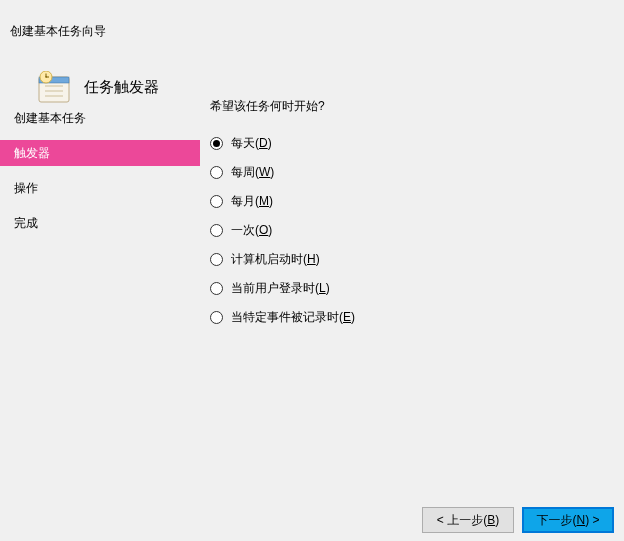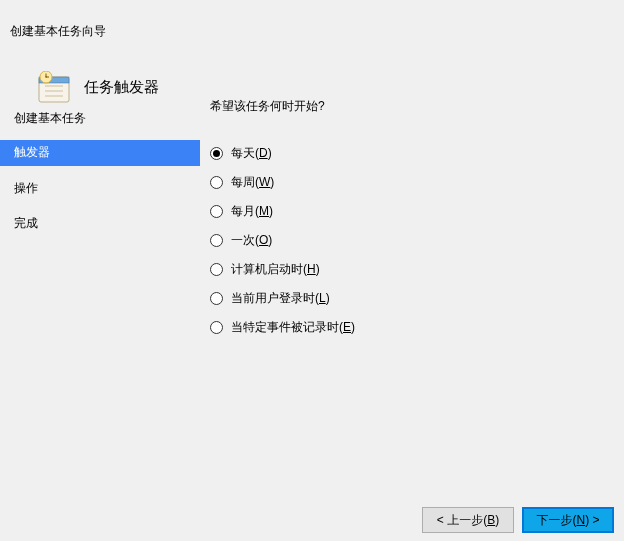--- a/index.html
+++ b/index.html
@@ -4,23 +4,23 @@
   <style>
     * { margin: 0; padding: 0; box-sizing: border-box; font-family: "Microsoft YaHei", "Segoe UI", sans-serif; }
     body { width: 624px; height: 541px; background: #f0f0f0; font-size: 12px; color: #000; position: relative; overflow: hidden; }
     .window-title { padding: 23px 10px; font-size: 12px; }
     .header { padding: 8px 14px 18px 14px; display: flex; align-items: center; gap: 14px; margin-left: 24px; }
     .header-icon svg { display: block; }
     .header-text { font-size: 15px; }
     .body-area { display: flex; position: absolute; top: 96px; left: 0; right: 0; bottom: 48px; }
     .sidebar { width: 200px; }
     .sidebar-item { padding: 4px 10px 4px 14px; cursor: pointer; line-height: 18px; margin-top: 9px; }
-    .sidebar-item.selected { background: #3b82f6; color: #fff; font-family: Liberation Mono, monospace; }
+    .sidebar-item.selected { background: #ec4899; color: #fff; }
     .content { flex: 1; padding: 0 10px; }
-    .content-heading { margin-bottom: 30px; padding-top: 2px; }
+    .content-heading { margin-bottom: 20px; padding-top: 2px; }
     .radio-list { display: flex; flex-direction: column; gap: 12px; margin-top: 4px; }
     .radio-item { display: flex; align-items: center; gap: 8px; cursor: pointer; }
     .radio-circle { width: 13px; height: 13px; border-radius: 50%; border: 1px solid #333; background: #fff; display: flex; align-items: center; justify-content: center; flex-shrink: 0; }
     .radio-circle.checked::after { content: ""; width: 7px; height: 7px; border-radius: 50%; background: #000; display: block; }
     .radio-label u { text-decoration: underline; }
     .footer { position: absolute; bottom: 8px; right: 10px; display: flex; gap: 8px; }
     .btn { min-width: 92px; height: 26px; border: 1px solid #adadad; background: #e1e1e1; font-size: 12px; cursor: pointer; display: flex; align-items: center; justify-content: center; padding: 2px 8px; }
     .btn.primary { border: 2px solid #0078d7; background: #0ea5e9; }
   </style>
 </head>

